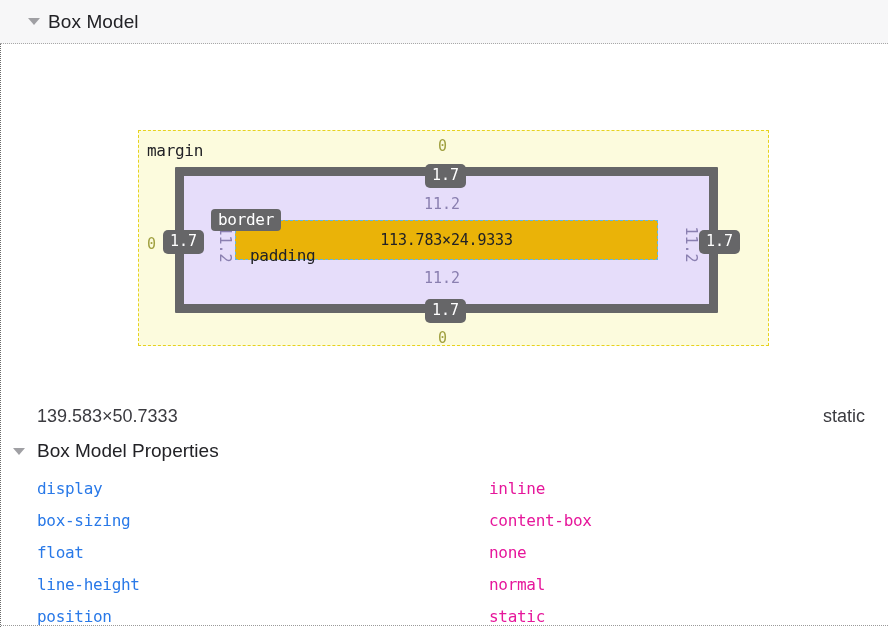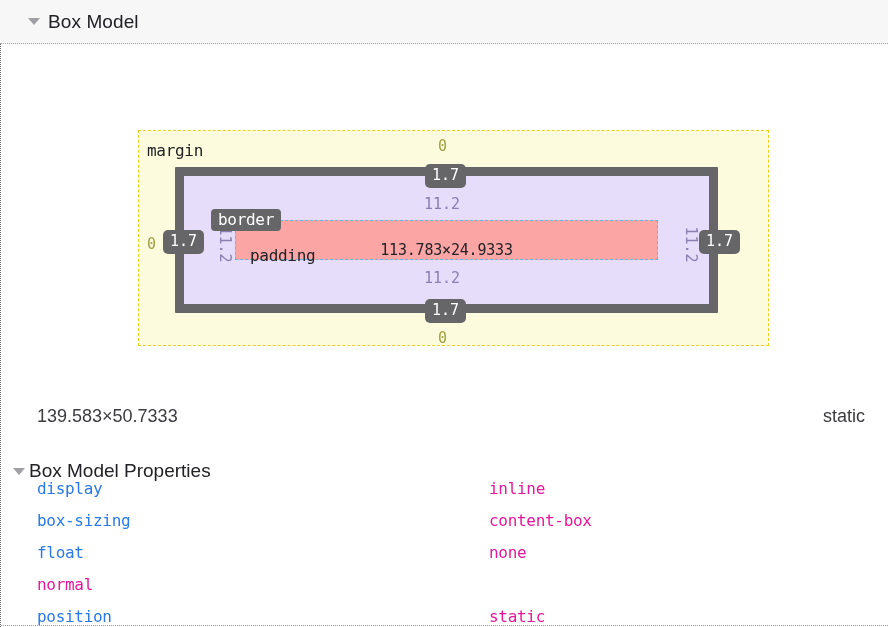--- a/index.html
+++ b/index.html
@@ -80,24 +80,24 @@
     bottom: 9px;
     background: #e6ddfa;
   }
   .bm-content {
     position: absolute;
     left: 51px;
     top: 44px;
     right: 51px;
     bottom: 44px;
     box-sizing: border-box;
-    background: #fca5a5;
+    background: #eab308;
     border: 1px dashed #62b8e0;
     display: flex;
-    align-items: flex-end;
+    align-items: center;
     justify-content: center;
   }
   .bm-content-size {
     font-family: "DejaVu Sans Mono", monospace;
     font-size: 15px;
     color: #222226;
     letter-spacing: -0.2px;
   }
 
   
@@ -177,24 +177,24 @@
   }
   .summary-position {
     font-size: 18px;
     color: #3b3b40;
   }
 
   
   .props-header {
     position: absolute;
     left: 0;
-    top: 416px;
-    display: flex;
-    align-items: center;
-    gap: 4px;
+    top: 396px;
+    display: flex;
+    align-items: center;
+    gap: 12px;
     padding-left: 12px;
   }
   .props-header .props-title {
     font-size: 19px;
     color: #222226;
   }
   .props-list {
     position: absolute;
     left: 0;
     top: 428px;
@@ -292,20 +292,21 @@
     </div>
     <div class="prop-row">
       <span class="prop-name">box-sizing</span>
       <span class="prop-value">content-box</span>
     </div>
     <div class="prop-row">
       <span class="prop-name">float</span>
       <span class="prop-value">none</span>
     </div>
     <div class="prop-row">
+      <span class="prop-name">line-height</span>
       <span class="prop-value">normal</span>
     </div>
     <div class="prop-row">
       <span class="prop-name">position</span>
       <span class="prop-value">static</span>
     </div>
 
   </div>
 
   <div class="bottom-rule"></div>

